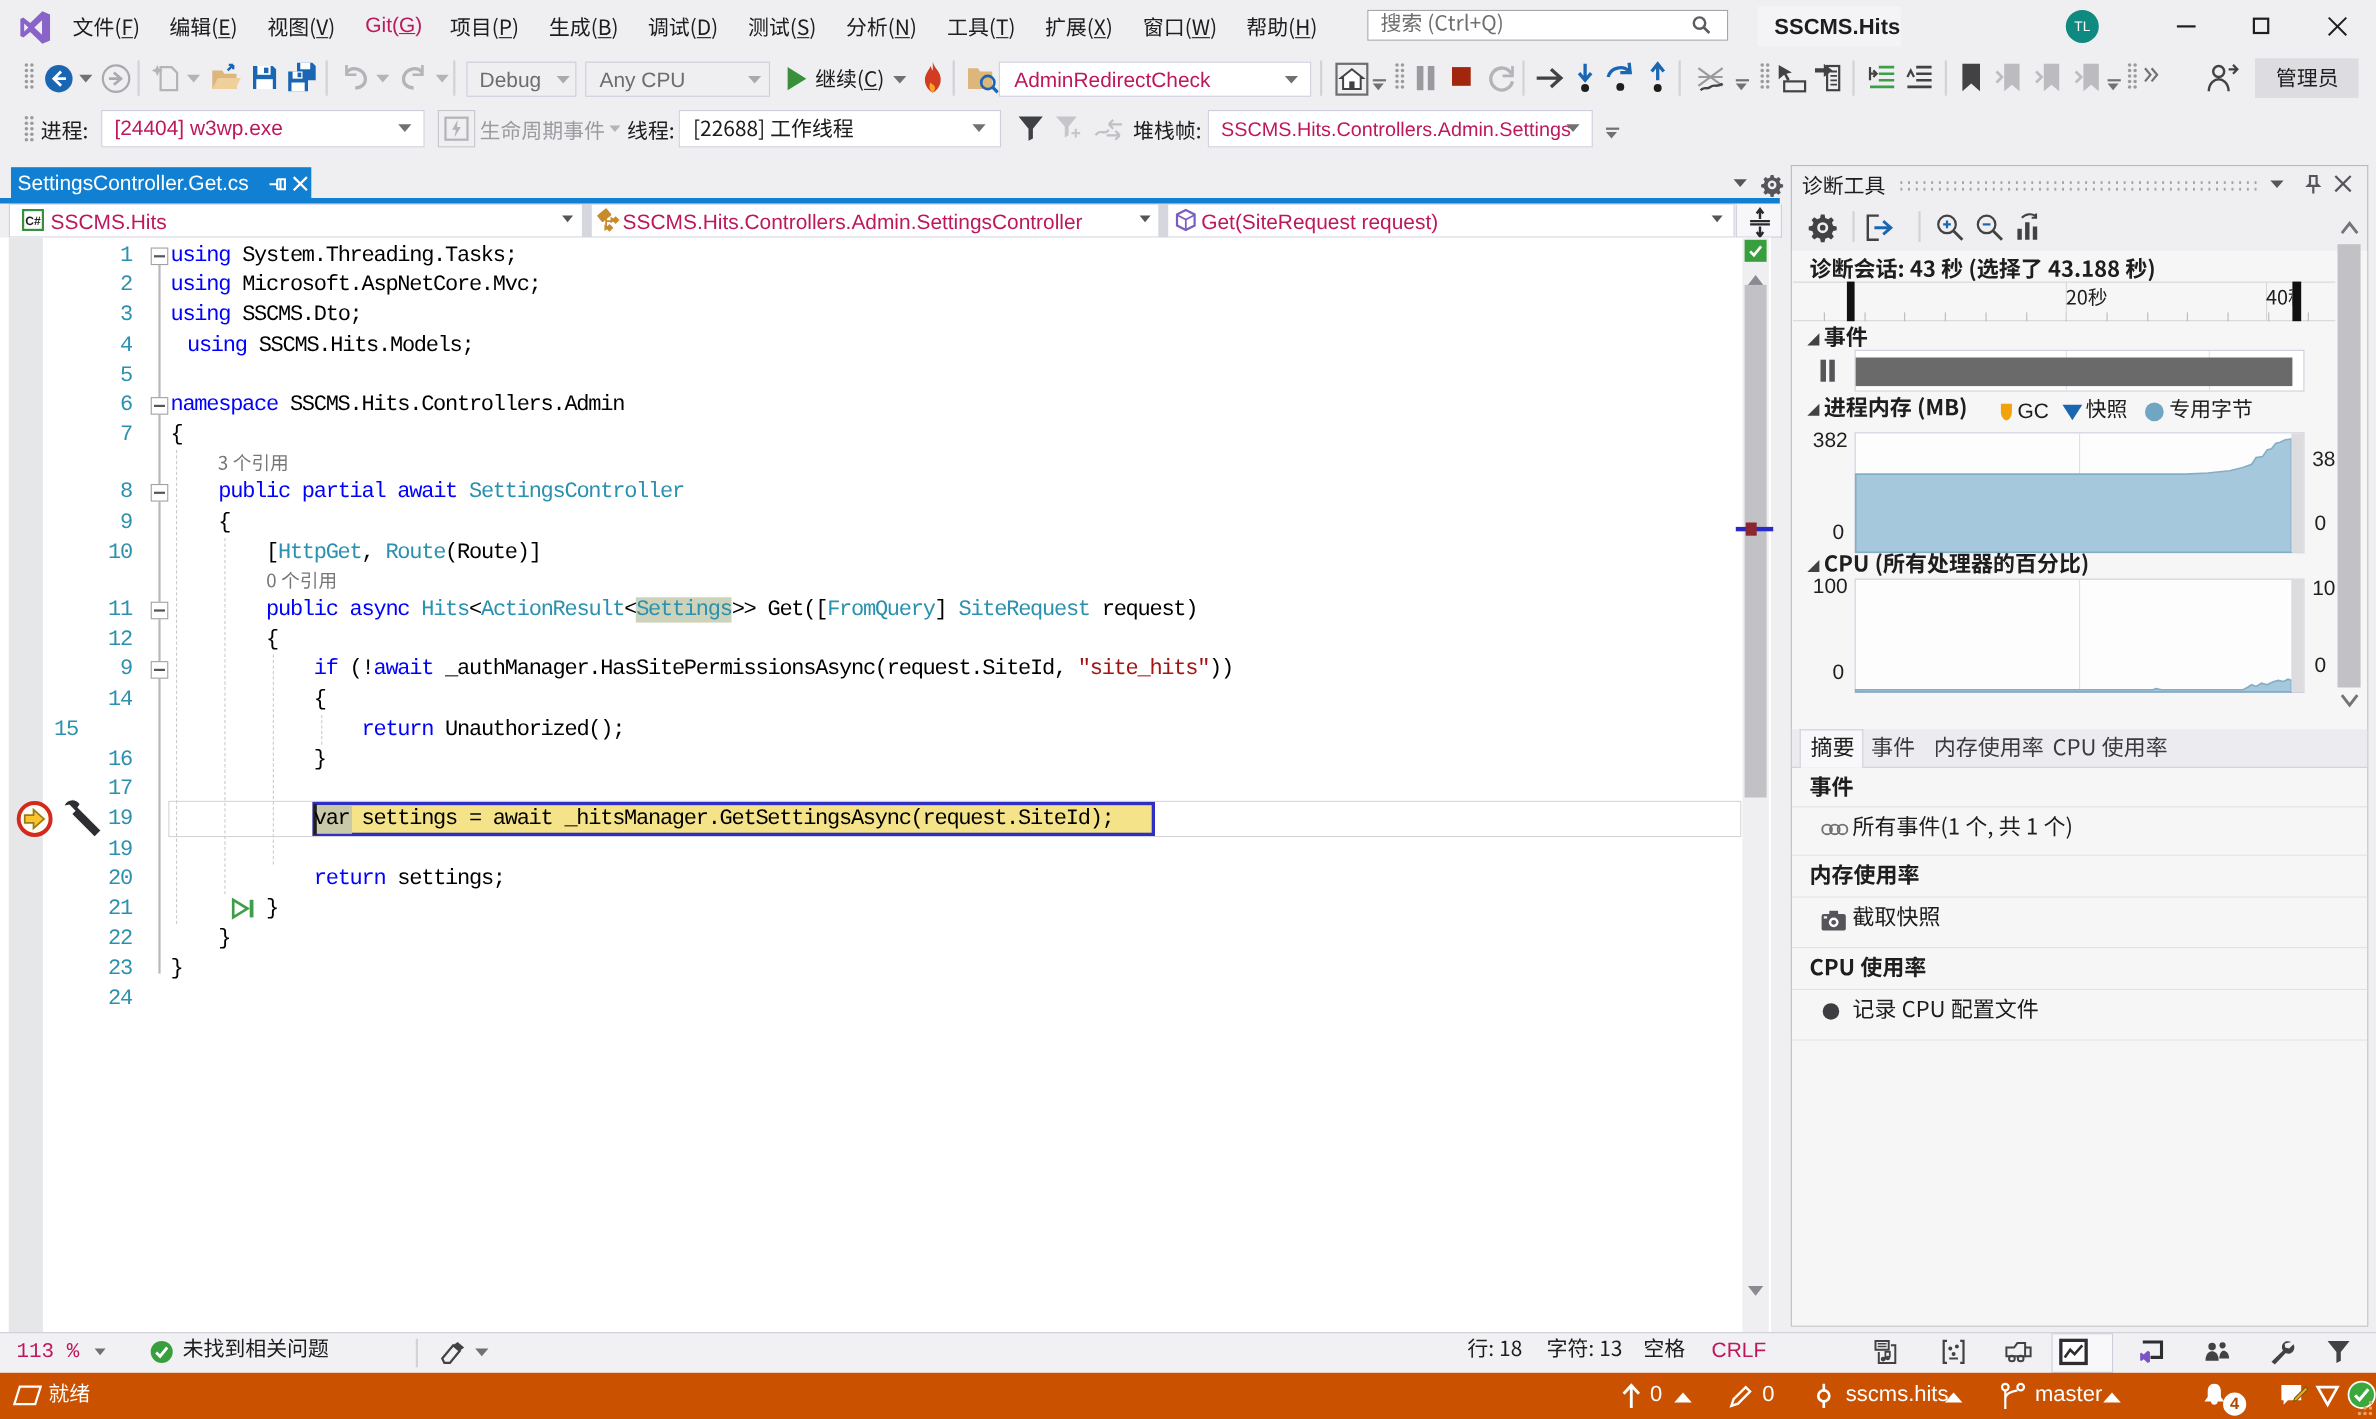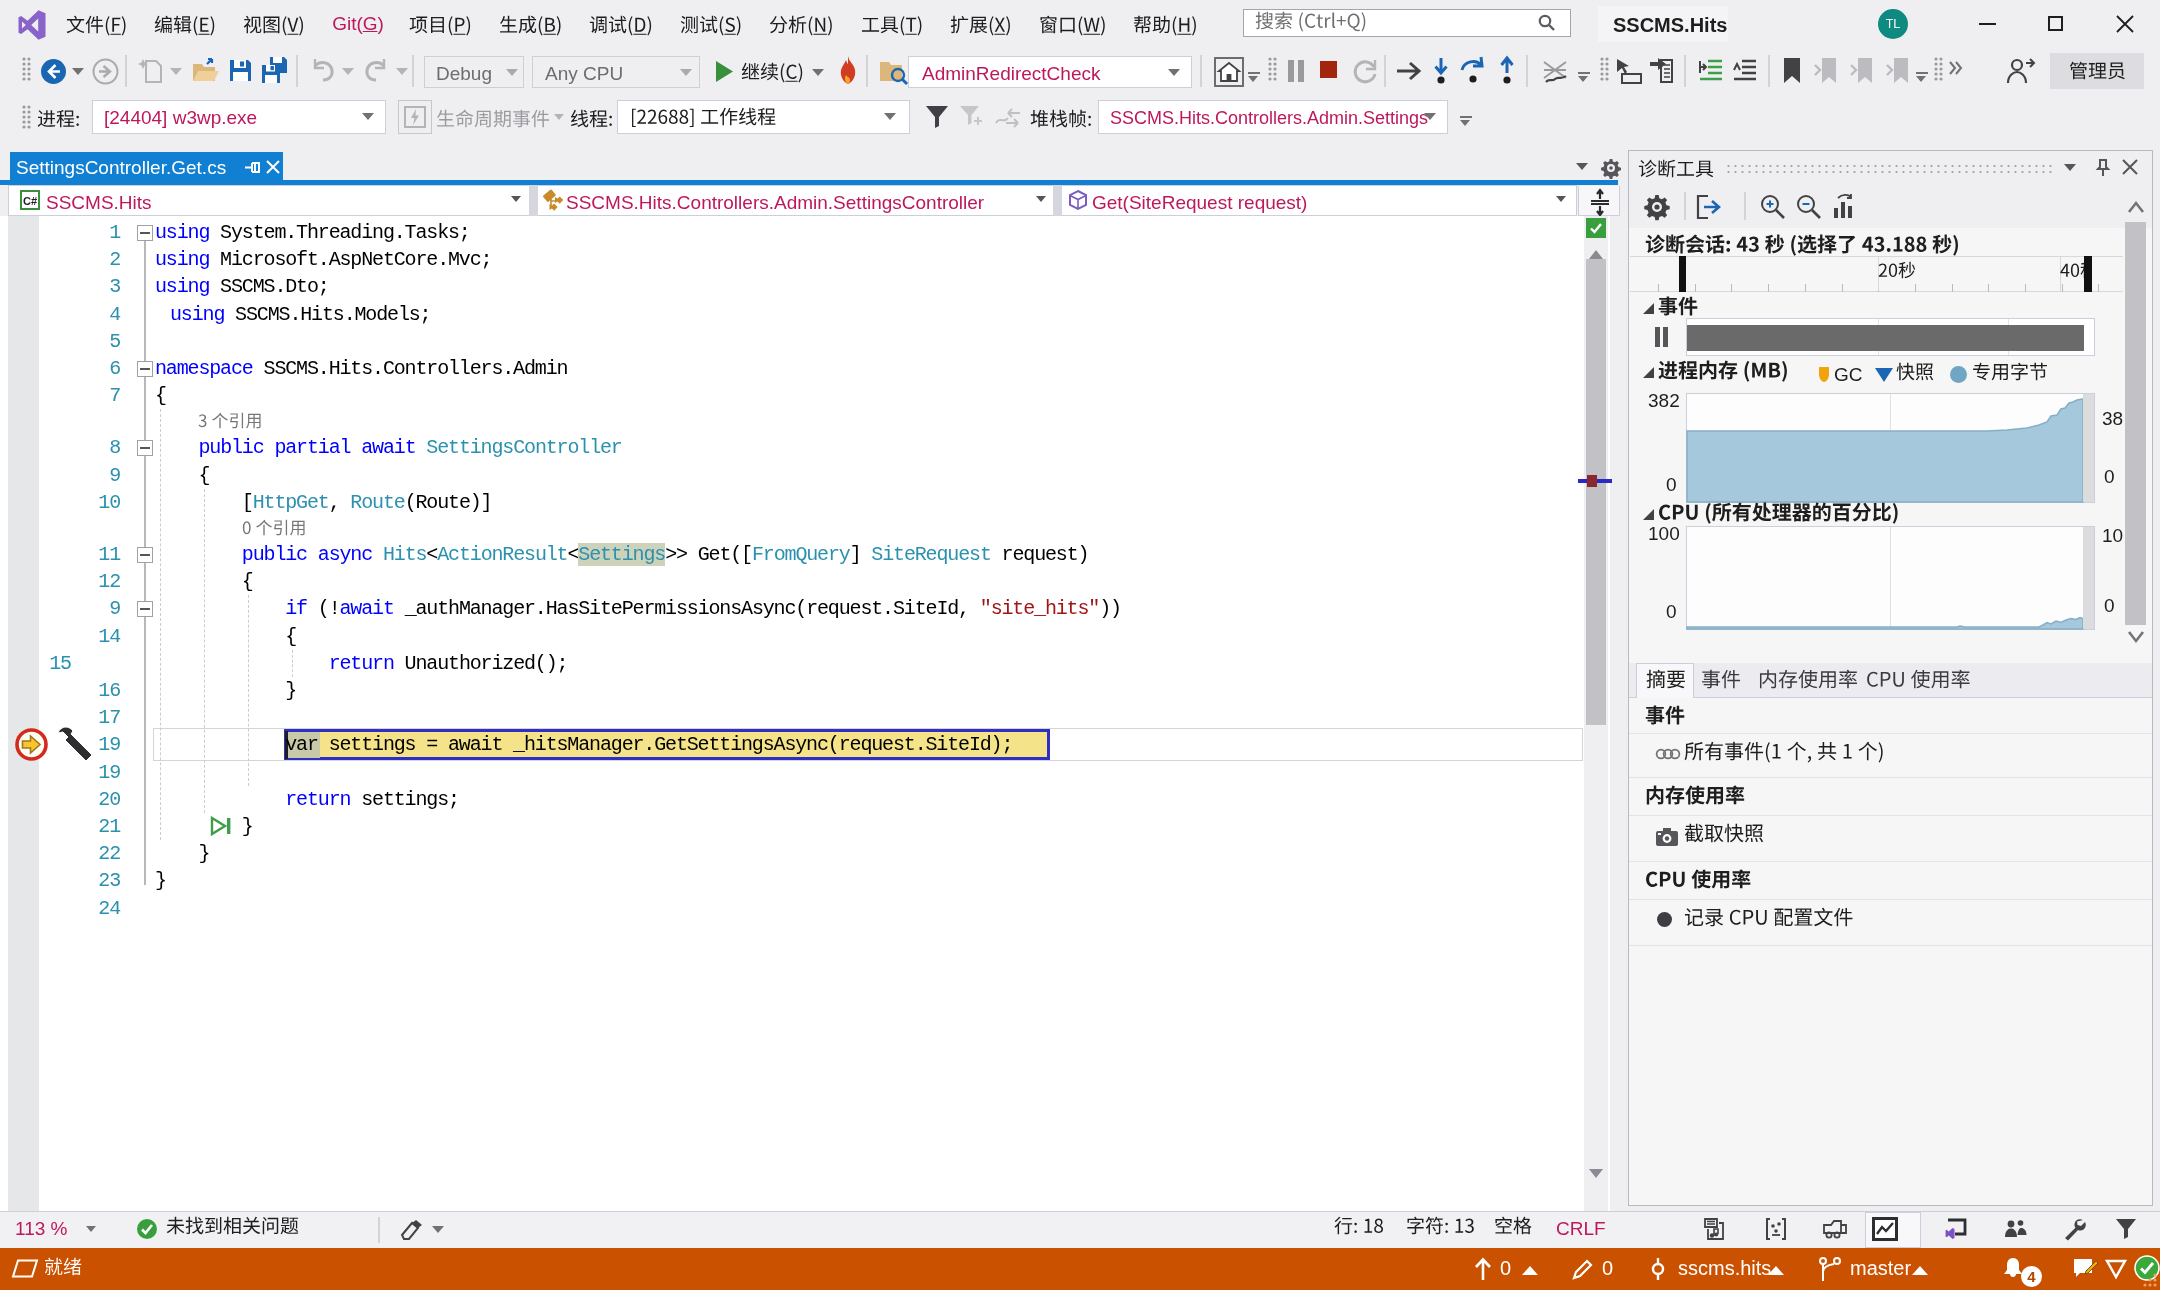--- a/index.html
+++ b/index.html
@@ -814,21 +814,21 @@
 <svg class="ab ic" style="left:1588px;top:1168px" width="16" height="12" viewBox="0 0 16 12">
     <path d="M1 1 L8 10 L15 1 Z" fill="#8a8a92"></path>
   </svg>
 <div class="ab" style="left:1578px;top:479px;width:34px;height:4px;background:#2929c8"></div>
 <div class="ab" style="left:1587px;top:475px;width:10px;height:12px;background:#8b2730"></div>
 <div class="ab" style="left:1586px;top:218px;width:20px;height:20px;background:#399f3e"></div>
 <svg class="ab ic" style="left:1589px;top:221px" width="14" height="14" viewBox="0 0 14 14">
     <path d="M2 7.5 L5.5 11 L12 3" fill="none" stroke="#fff" stroke-width="2.4"></path>
   </svg>
 <div class="ab" style="left:0px;top:1211px;width:2160px;height:37px;background:#f1f1f4;border-top:1px solid #cccedb"></div>
-<div class="ab" style="left:15px;top:1218px;"><span class="ui">113 %</span></div>
+<div class="ab" style="left:15px;top:1218px;font-family:Liberation Mono, monospace;"><span class="ui">113 %</span></div>
 <div class="ab caret" style="left:86px;top:1226px;border-left-width:5px;border-right-width:5px;border-top-width:6px"></div>
 <svg class="ab ic" style="left:136px;top:1218px" width="22" height="22" viewBox="0 0 22 22">
     <circle cx="11" cy="11" r="10" fill="#399f3e"></circle>
     <path d="M6 11.5 L9.5 15 L16 7" fill="none" stroke="#fff" stroke-width="2.6"></path>
   </svg>
 <div class="ab" style="left:166px;top:1216px;color:#1e1e1e">
     <svg class="zt " style="width:133.0px;height:20.9px" viewBox="0 -880 7000 1100">
       <g transform="scale(1,-1)">
         <use href="#g136" x="0"></use>
         <use href="#g137" x="1000"></use>

